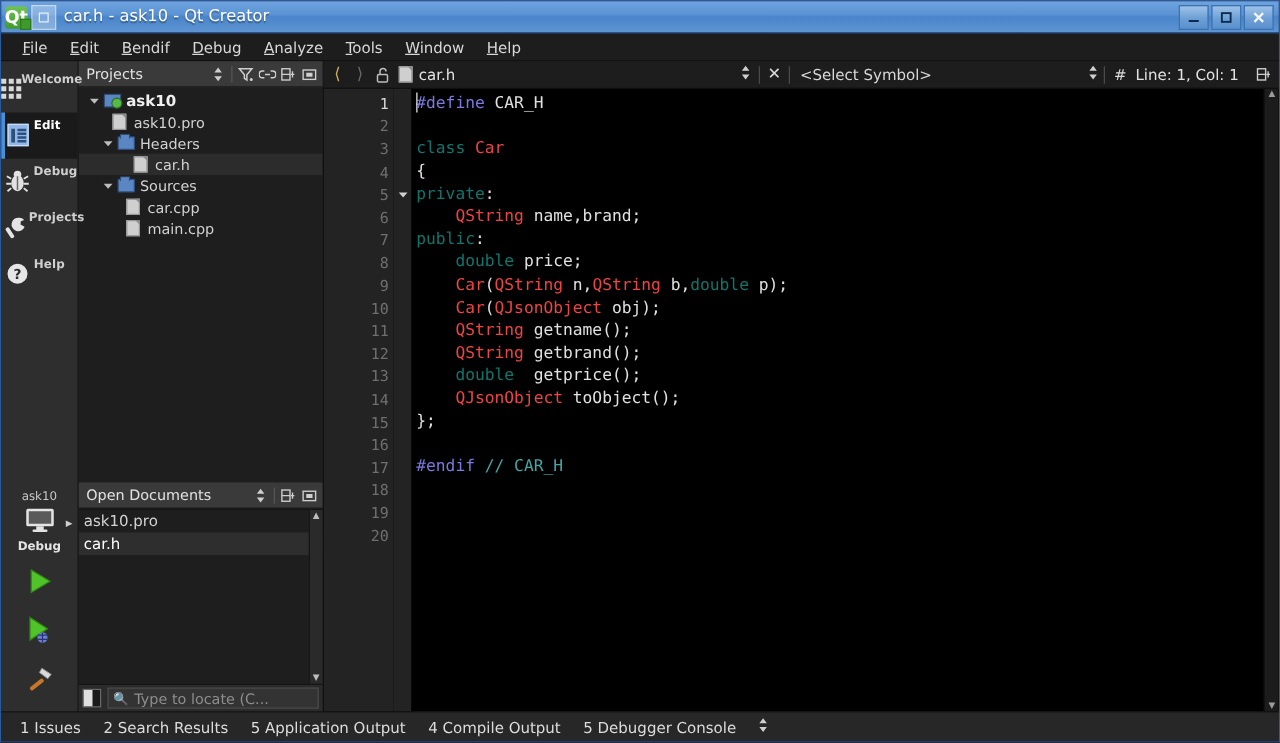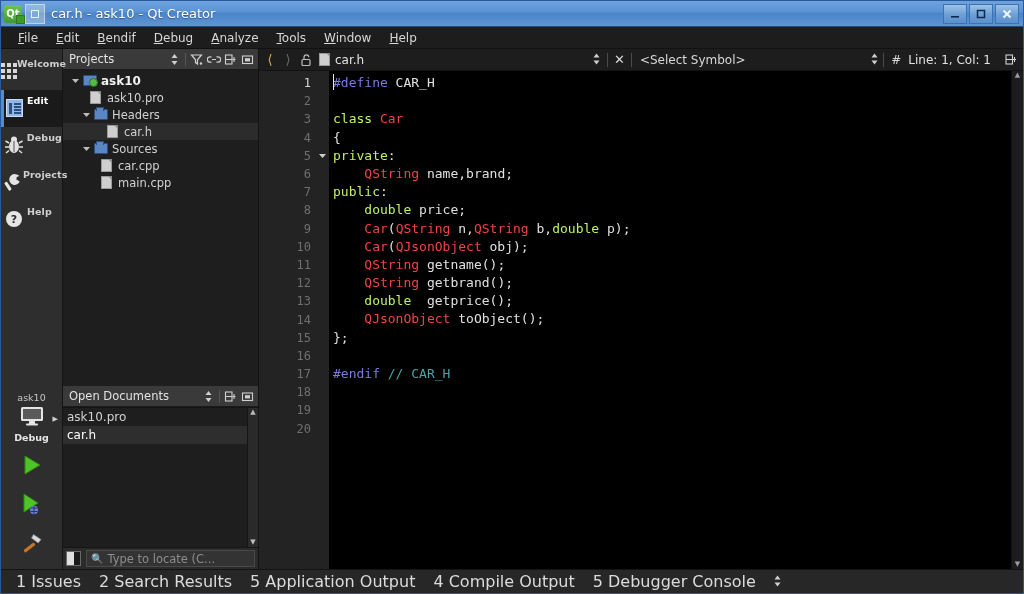--- a/index.html
+++ b/index.html
@@ -24,21 +24,21 @@
     height: 26px; flex: 0 0 26px;
     background: linear-gradient(to bottom, #6ea3de 0%, #5b93d4 42%, #4a85cb 50%, #5e95d2 100%);
     display: flex; align-items: center;
     padding: 0 2px 0 3px;
     border-bottom: 1px solid #1f4a80;
   }
   .tb-qticon {
     width: 18px; height: 18px; flex: 0 0 18px;
     border-radius: 3px;
     background: linear-gradient(to bottom,#6ec454,#3f9a2c);
-    color: #fff; font-size: 10px; font-weight: bold;
+    color: #fff; font-size: 14px; font-weight: bold;
     display: flex; align-items: center; justify-content: center;
     margin-right: 3px; position: relative;
     font-family: "DejaVu Sans", sans-serif;
   }
   .tb-qticon::after {
     content: ""; position: absolute; right: -3px; bottom: -1px;
     width: 7px; height: 7px; background: #3f9a2c;
     border: 1px solid #2d7a1e;
   }
   .tb-docicon {
@@ -294,21 +294,21 @@
     font-family: "DejaVu Sans Mono", monospace;
     font-size: 13px; white-space: pre; color: #e0e0e0;
   }
   .cline.cur { }
   #caret {
     position: absolute; left: 4px; top: 3px;
     width: 1px; height: 16px; background: #e8e8e8;
   }
   
   .t-pre  { color: #7a7ae0; }
-  .t-kw   { color: #bef264; }
+  .t-kw   { color: #0f766e; }
   .t-type { color: #ef4444; }
   .t-str  { color: #c06060; }
   .t-cmt  { color: #46a5a5; }
   .t-pln  { color: #e0e0e0; }
 
   
   #code-sb {
     width: 12px; flex: 0 0 12px;
     background: #1c1c1c; border-left: 1px solid #111;
     display: flex; flex-direction: column; align-items: center;
@@ -318,21 +318,21 @@
 
   
   #outputbar {
     height: 24px; flex: 0 0 24px;
     background: #272727;
     border-top: 1px solid #141414;
     display: flex; align-items: center;
     padding-left: 6px;
   }
   .obtn {
-    color: #dcdcdc; font-size: 16px; padding: 2px 9px; cursor: pointer;
+    color: #dcdcdc; font-size: 12px; padding: 2px 9px; cursor: pointer;
     white-space: nowrap; font-family: "DejaVu Sans", sans-serif;
   }
   #output-updown { color: #cfcfcf; font-size: 10px; padding: 0 8px; cursor: pointer; }
 
   
   .runbtn { padding: 6px 0 5px; display: flex; justify-content: center; cursor: pointer; }
   .kitsel { display: flex; flex-direction: column; align-items: center; padding: 3px 0 4px; cursor: pointer; position: relative; }
   .kitsel .kitname { color: #c6c6c6; font-size: 9.5px; margin-bottom: 2px; font-family: "DejaVu Sans", sans-serif; }
   .kitsel .kitmode { color: #e4e4e4; font-size: 9.5px; font-weight: bold; margin-top: 1px; font-family: "DejaVu Sans", sans-serif; }
   .kitsel .kitarrow { position: absolute; right: 4px; top: 26px; color: #cfcfcf; font-size: 7px; }

